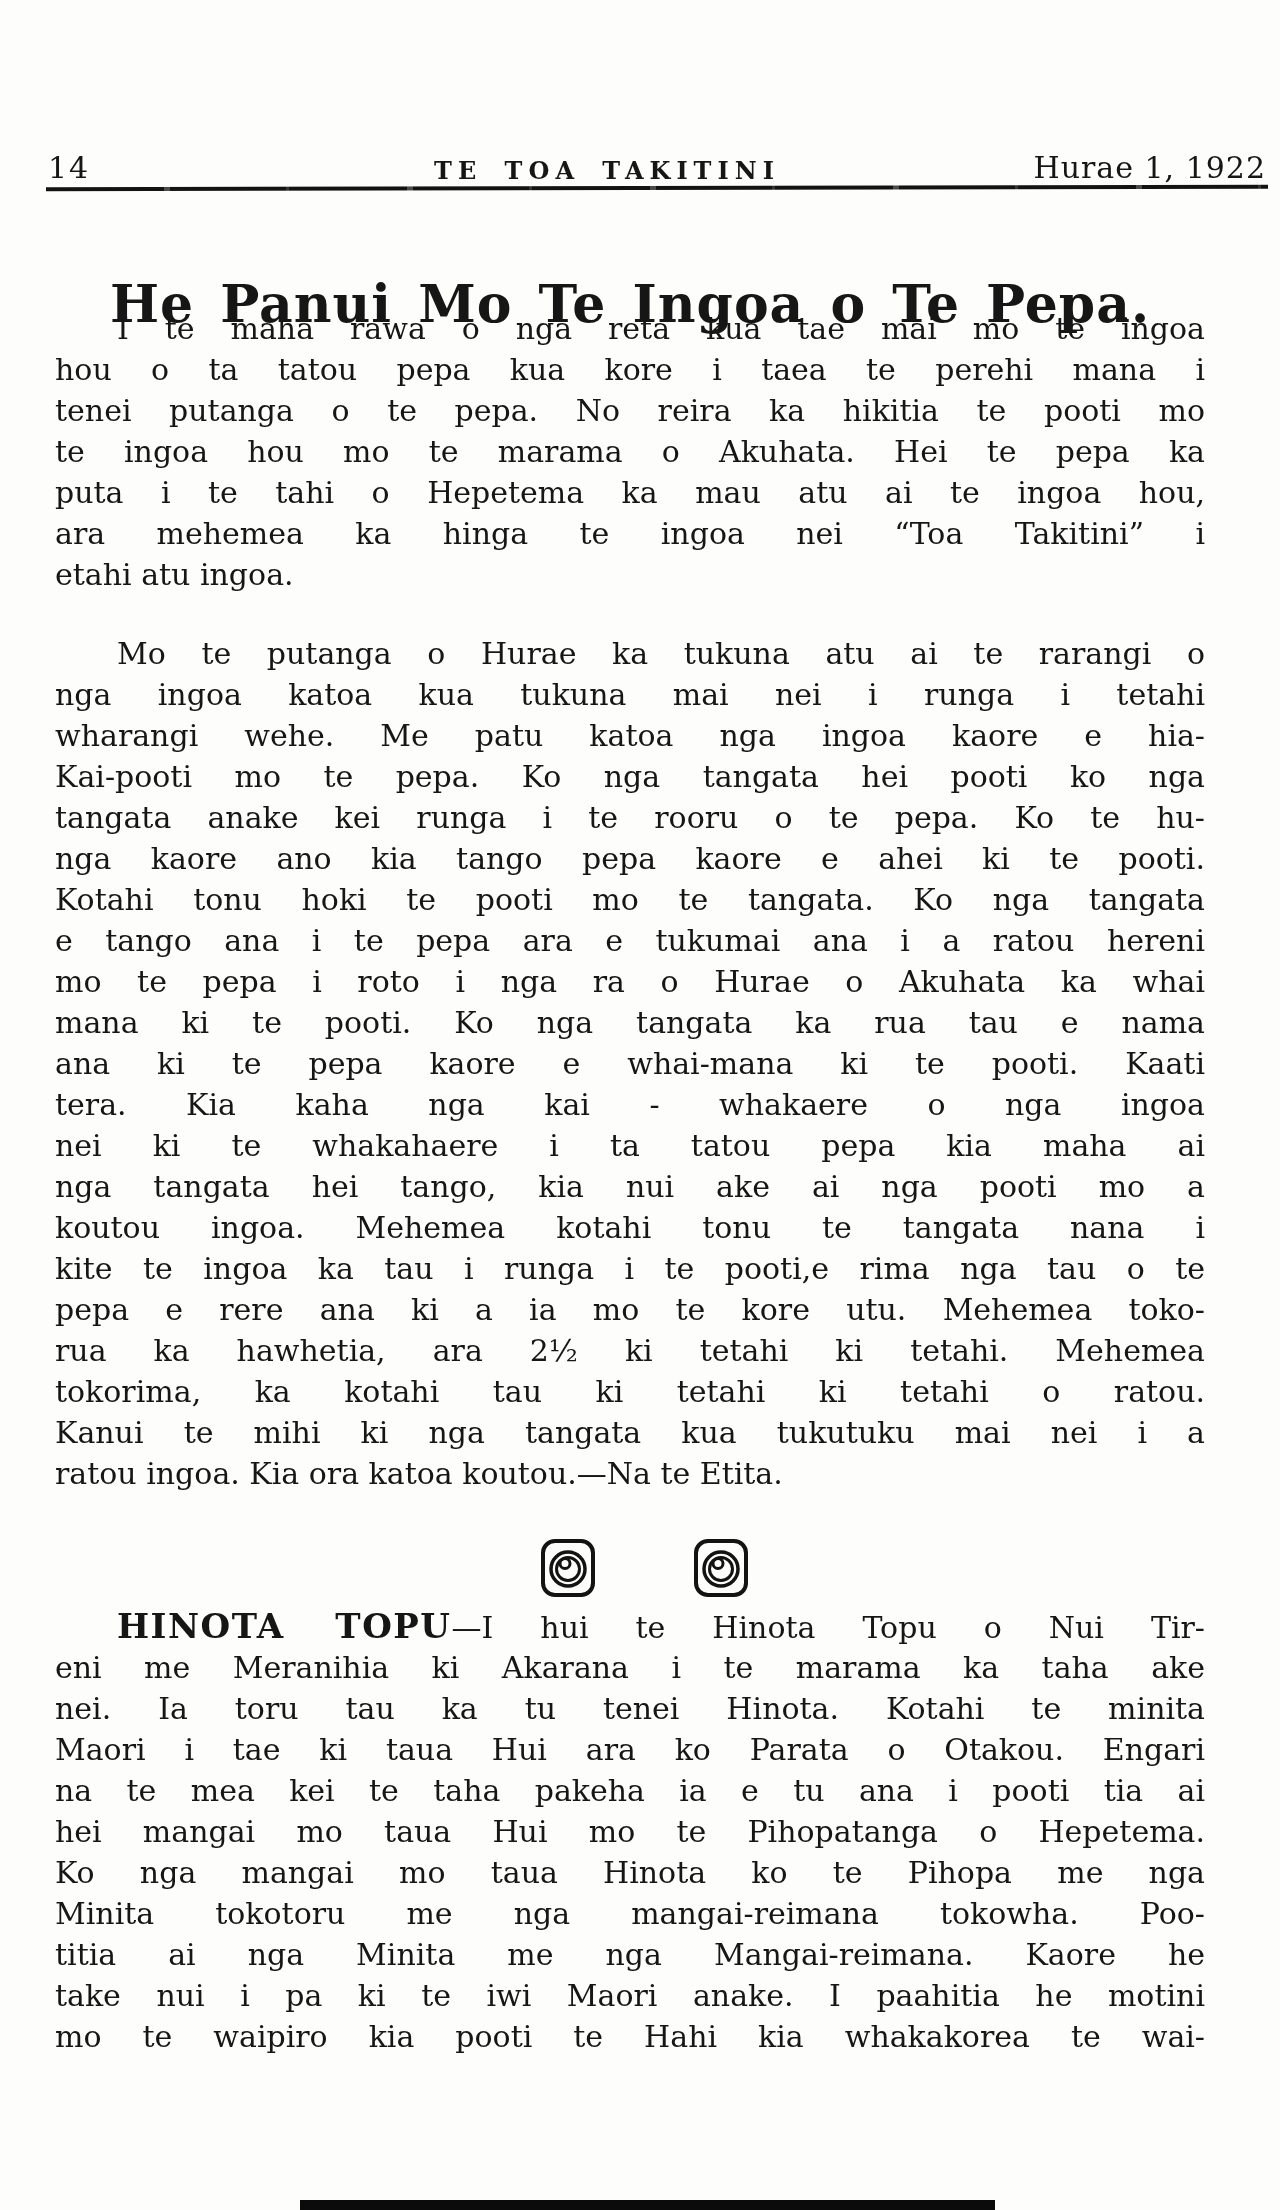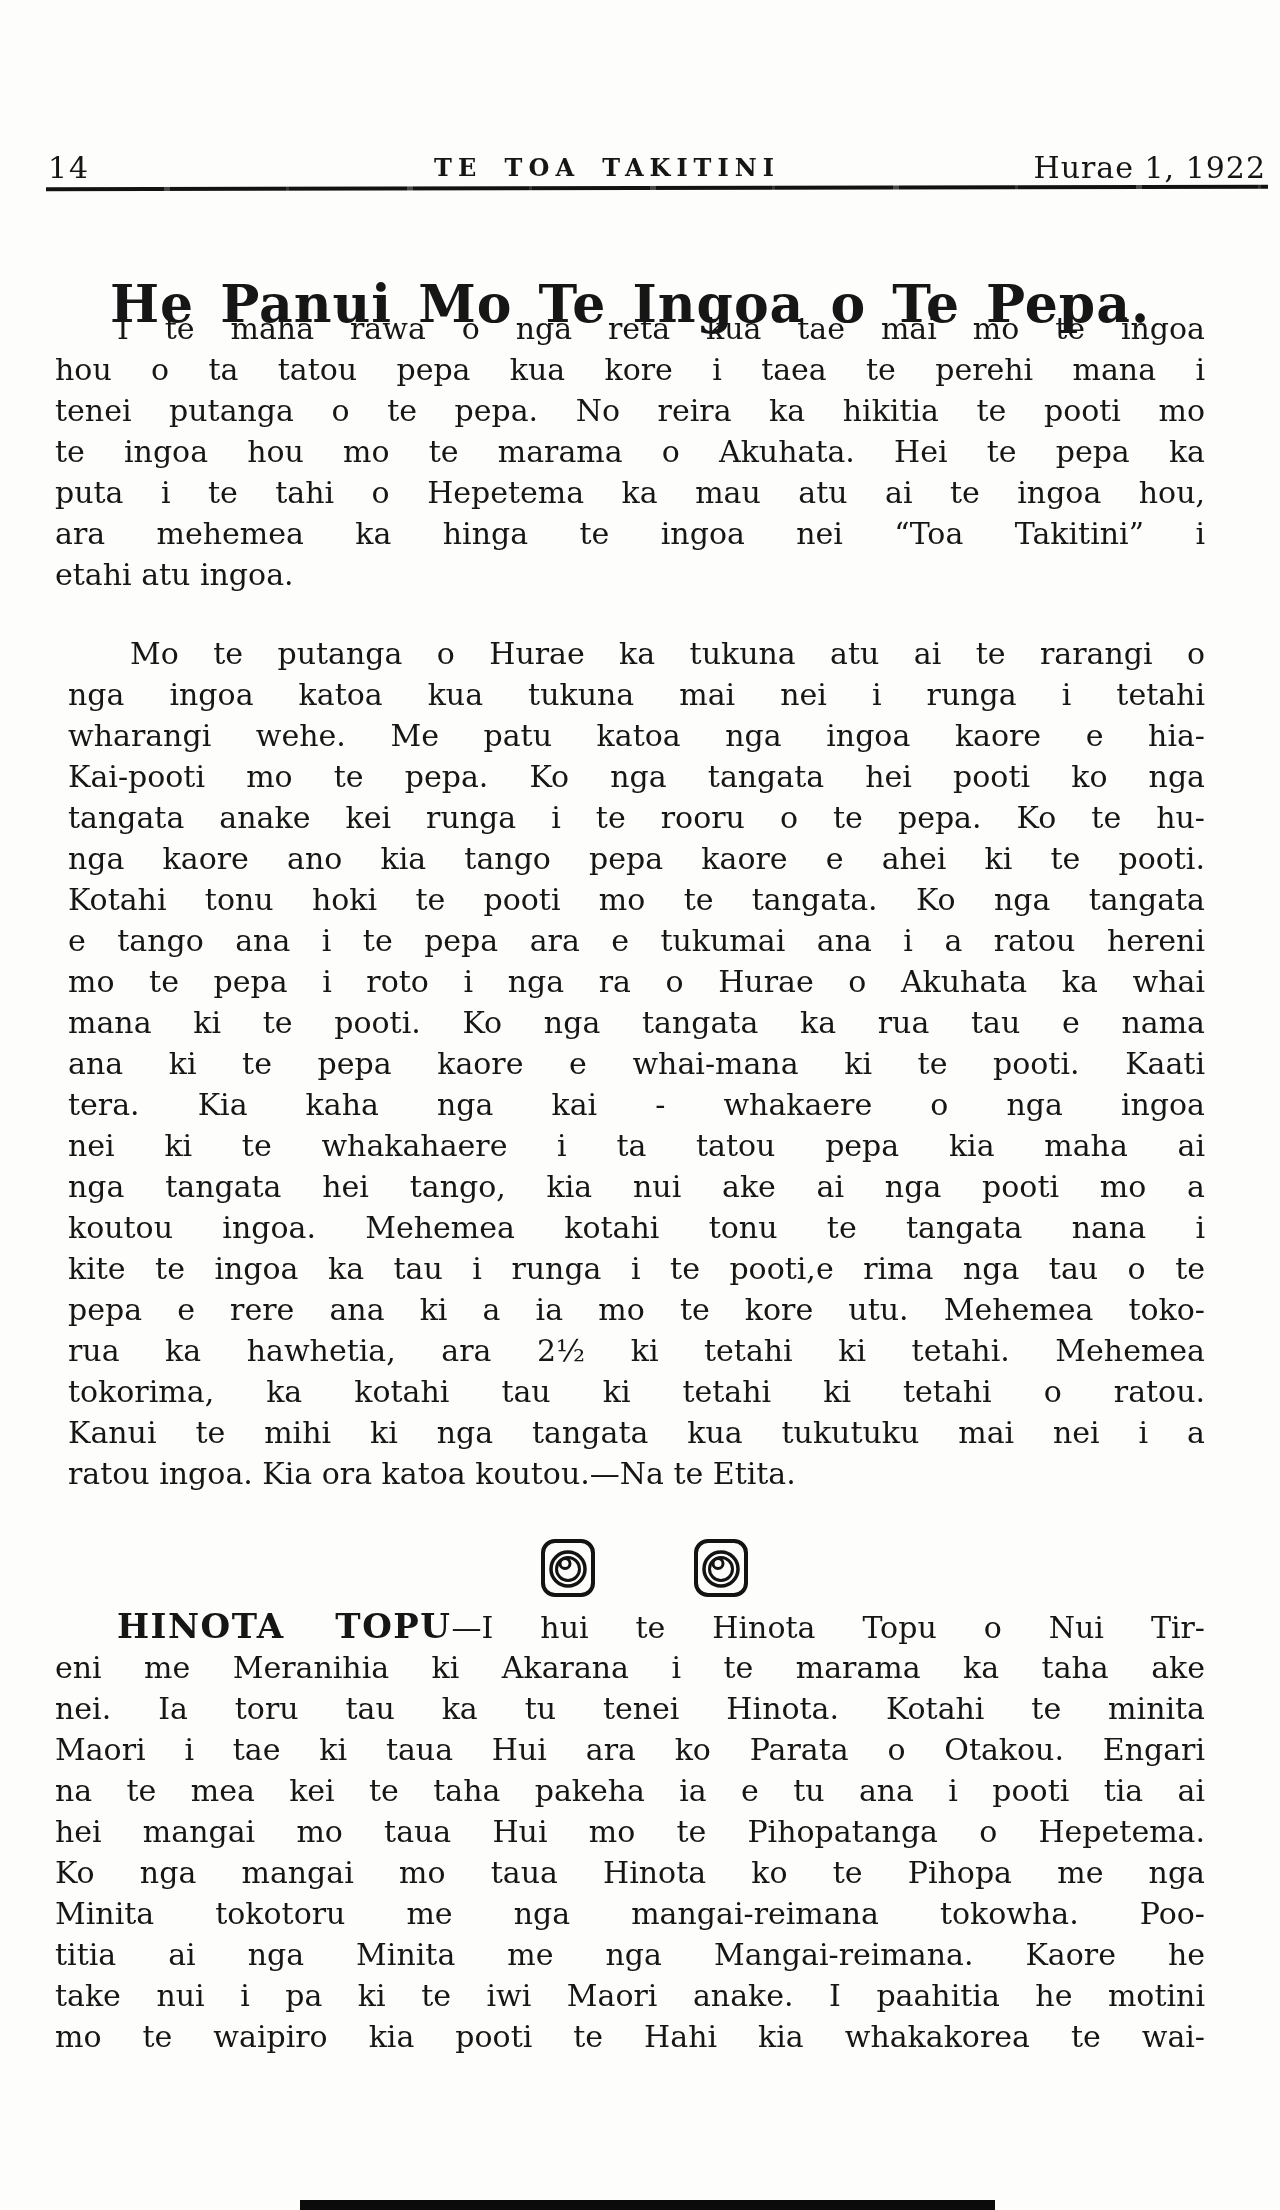--- a/index.html
+++ b/index.html
@@ -9,21 +9,21 @@
     height: 2210px;
     background: #fdfdfb;
     overflow: hidden;
     font-family: "DejaVu Serif", "Liberation Serif", serif;
     color: #161616;
   }
   
   .header-row {
     position: absolute;
     top: 150px; left: 48px; right: 14px;
-    display: flex; align-items: center;
+    display: flex; align-items: flex-end;
     font-size: 30px;
   }
   .page-number { width: 200px; letter-spacing: 2px; }
   .masthead {
     flex: 1; text-align: center;
     font-weight: 700; font-size: 24px; letter-spacing: 6px;
     word-spacing: 8px;
   }
   .issue-date { width: 300px; text-align: right; letter-spacing: 1px; }
   .header-rule {
@@ -40,21 +40,21 @@
     text-align: center;
     font-weight: 700; font-size: 52px;
     letter-spacing: 1px; word-spacing: 7px;
   }
   .article-1 {
     position: absolute;
     top: 308px; left: 55px; width: 1150px;
     font-size: 30px;
   }
   .para { margin: 0; }
-  .para + .para { margin-top: 38px; margin-left: 13px; }
+  .para + .para { margin-top: 38px; }
   .line {
     height: 41px; line-height: 41px;
     white-space: normal;
     text-align: justify;
     text-align-last: justify;
   }
   .para .line:first-child { padding-left: 62px; }
   .line.line-last { text-align-last: left; }
   
   .ornament-row {

